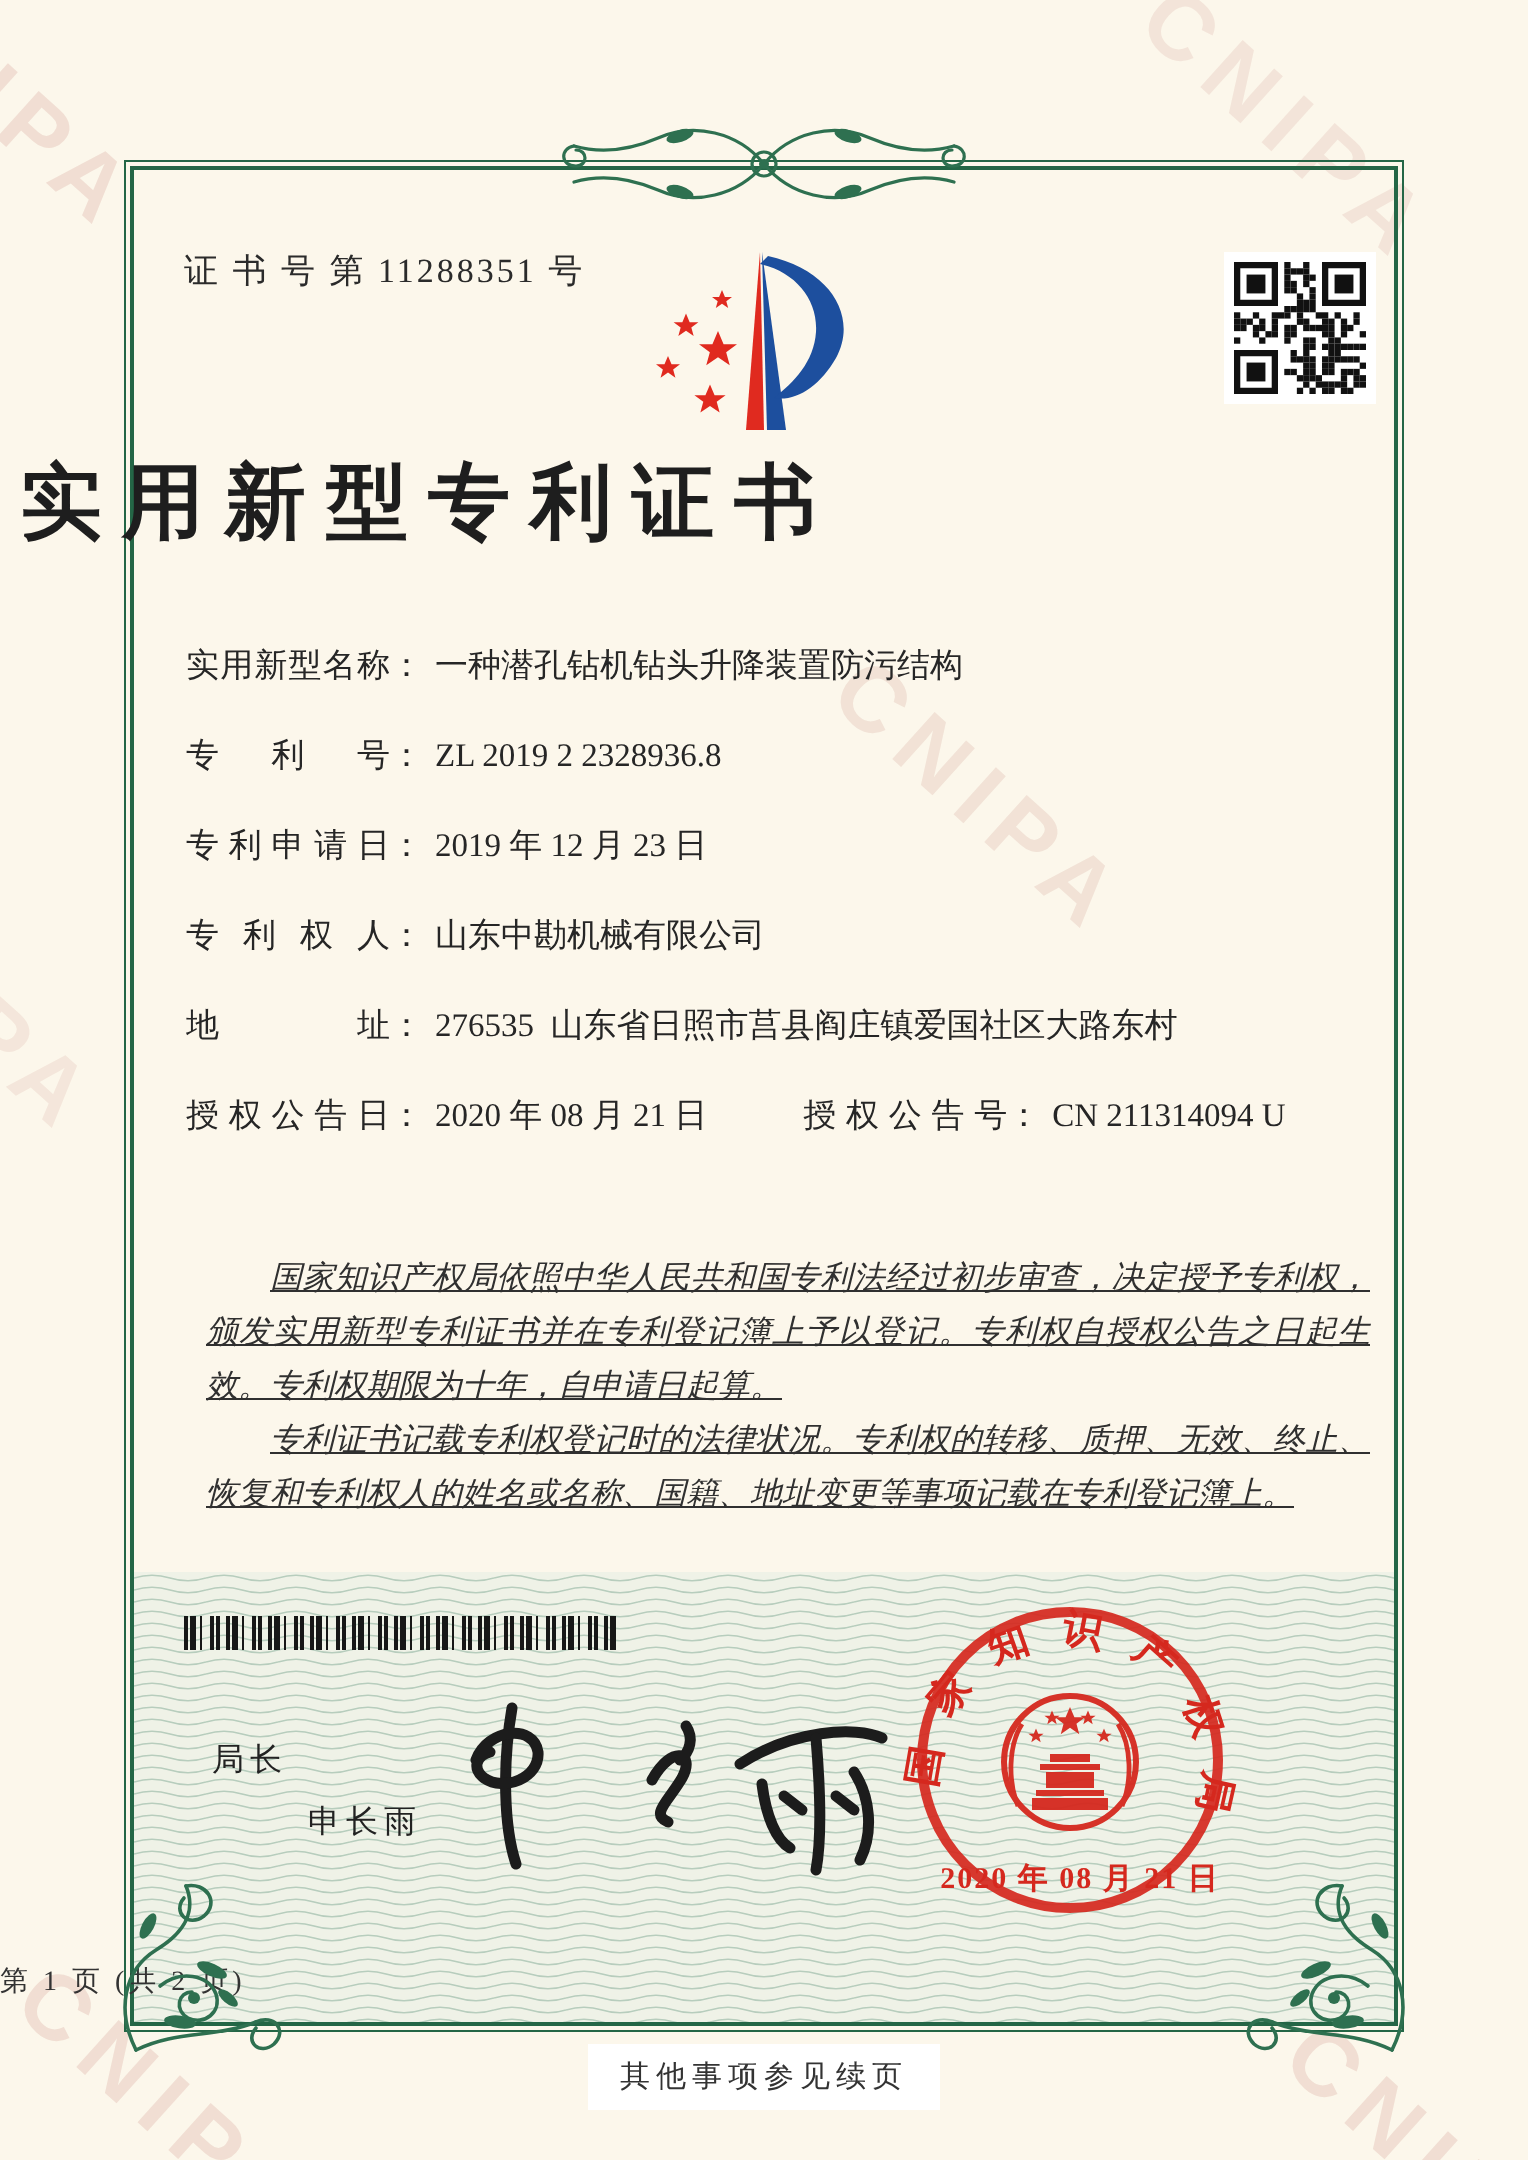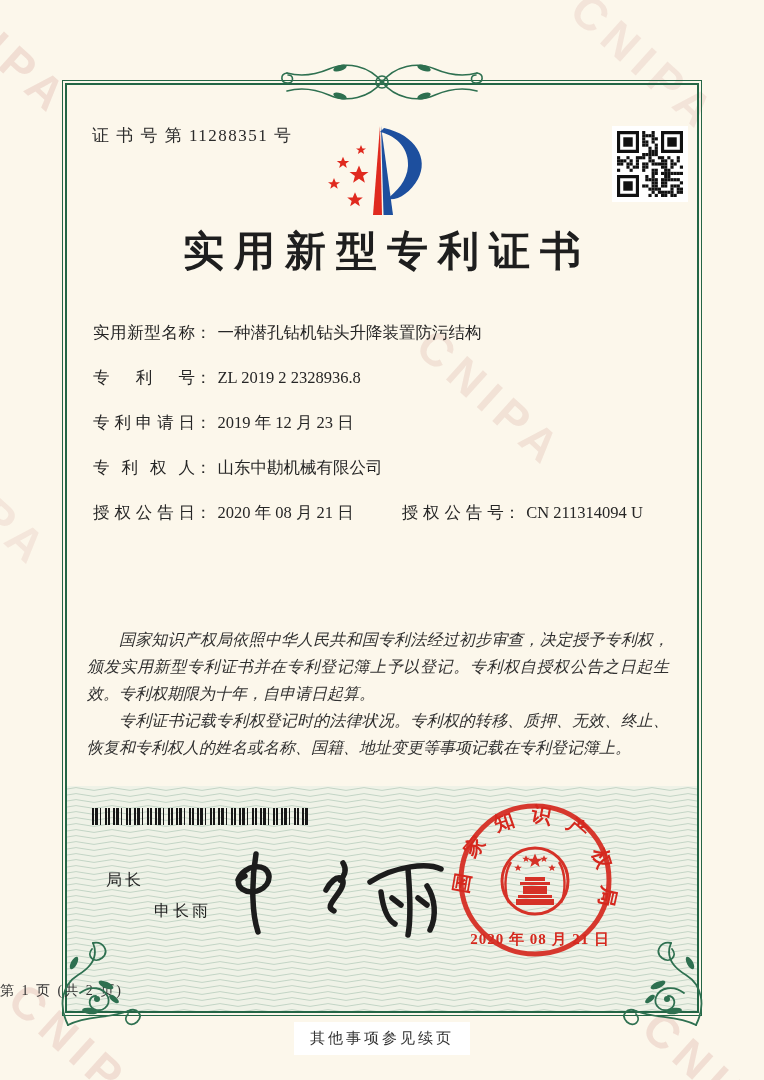--- a/index.html
+++ b/index.html
@@ -26,32 +26,32 @@
   
   .band{position:absolute;left:67px;top:786px;width:630px;height:227px;background:#eff2e7;}
   .band svg{display:block;width:100%;height:100%;}
 
   .cert-no{position:absolute;left:92px;top:124px;font-size:17px;letter-spacing:1.5px;color:#2b2b2b;}
 
   .logo{position:absolute;left:318px;top:120px;width:135px;height:100px;}
   .qr{position:absolute;left:612px;top:126px;width:76px;height:76px;background:#fff;padding:5px;box-sizing:border-box;}
   .qr svg{display:block;width:100%;height:100%;}
 
-  .title{position:absolute;left:0;top:224px;width:100%;text-align:center;
+  .title{position:absolute;left:0;top:224px;width:100%;
          font-size:41px;font-weight:bold;letter-spacing:10px;text-indent:10px;color:#1e1e1e;}
 
   .fields{position:absolute;left:93px;top:322px;width:585px;font-size:16.5px;}
   .frow{height:45px;line-height:22px;white-space:nowrap;}
   .flabel{display:inline-block;width:102px;text-align:justify;text-align-last:justify;vertical-align:top;}
   .fcolon{display:inline-block;vertical-align:top;}
   .fvalue{display:inline-block;margin-left:6px;white-space:pre;vertical-align:top;}
   .grant2{margin-left:48px;}
 
-  .bodytext{position:absolute;left:87px;top:626px;width:582px;font-size:16px;
-            font-style:italic;line-height:27px;text-align:justify;color:#303030;}
+  .bodytext{position:absolute;left:103px;top:626px;width:582px;font-size:16px;
+            font-style:italic;line-height:27px;text-align:justify;color:#303030;text-decoration:underline;}
   .bodytext p{margin:0;text-indent:2em;}
 
   .barcode{position:absolute;left:92px;top:808px;width:218px;height:17px;
     background-image:
       repeating-linear-gradient(90deg,#171717 0 2px,transparent 2px 3px,#171717 3px 6px,
       transparent 6px 8px,#171717 8px 9px,transparent 9px 13px,#171717 13px 15px,
       transparent 15px 16px,#171717 16px 18px,transparent 18px 21px);}
 
   .signer-title{position:absolute;left:106px;top:870px;font-size:16px;letter-spacing:3px;
                 font-family:"Liberation Sans","DejaVu Sans",sans-serif;color:#222;}
@@ -301,20 +301,23 @@
     <div class="frow">
       <span class="flabel">专利号</span><span class="fcolon">：</span><span class="fvalue">ZL 2019 2 2328936.8</span>
     </div>
     <div class="frow">
       <span class="flabel">专利申请日</span><span class="fcolon">：</span><span class="fvalue">2019 年 12 月 23 日</span>
     </div>
     <div class="frow">
       <span class="flabel">专利权人</span><span class="fcolon">：</span><span class="fvalue">山东中勘机械有限公司</span>
     </div>
     <div class="frow">
+      <span class="flabel">地址</span><span class="fcolon">：</span><span class="fvalue">276535  山东省日照市莒县阎庄镇爱国社区大路东村</span>
+    </div>
+    <div class="frow">
       <span class="flabel">授权公告日</span><span class="fcolon">：</span><span class="fvalue">2020 年 08 月 21 日</span><span class="flabel grant2">授权公告号</span><span class="fcolon">：</span><span class="fvalue">CN 211314094 U</span>
     </div>
   </div>
 
   <div class="bodytext">
     <p>国家知识产权局依照中华人民共和国专利法经过初步审查，决定授予专利权，颁发实用新型专利证书并在专利登记簿上予以登记。专利权自授权公告之日起生效。专利权期限为十年，自申请日起算。</p>
     <p>专利证书记载专利权登记时的法律状况。专利权的转移、质押、无效、终止、恢复和专利权人的姓名或名称、国籍、地址变更等事项记载在专利登记簿上。</p>
   </div>
 
   <div class="barcode"></div>

